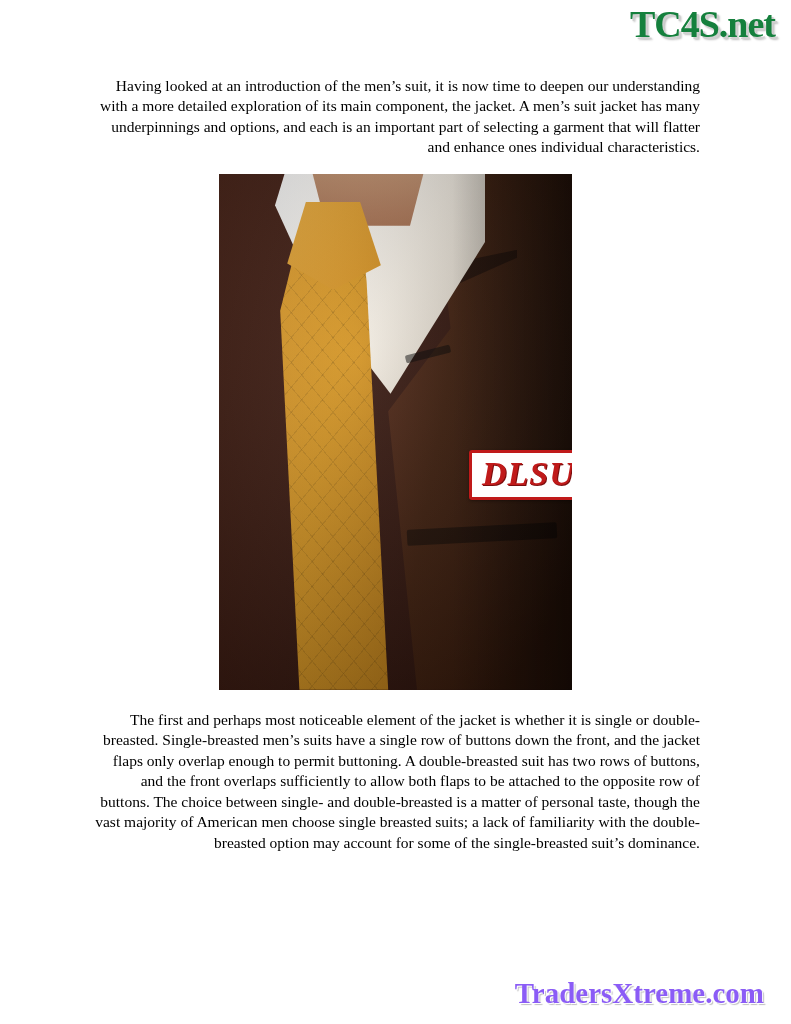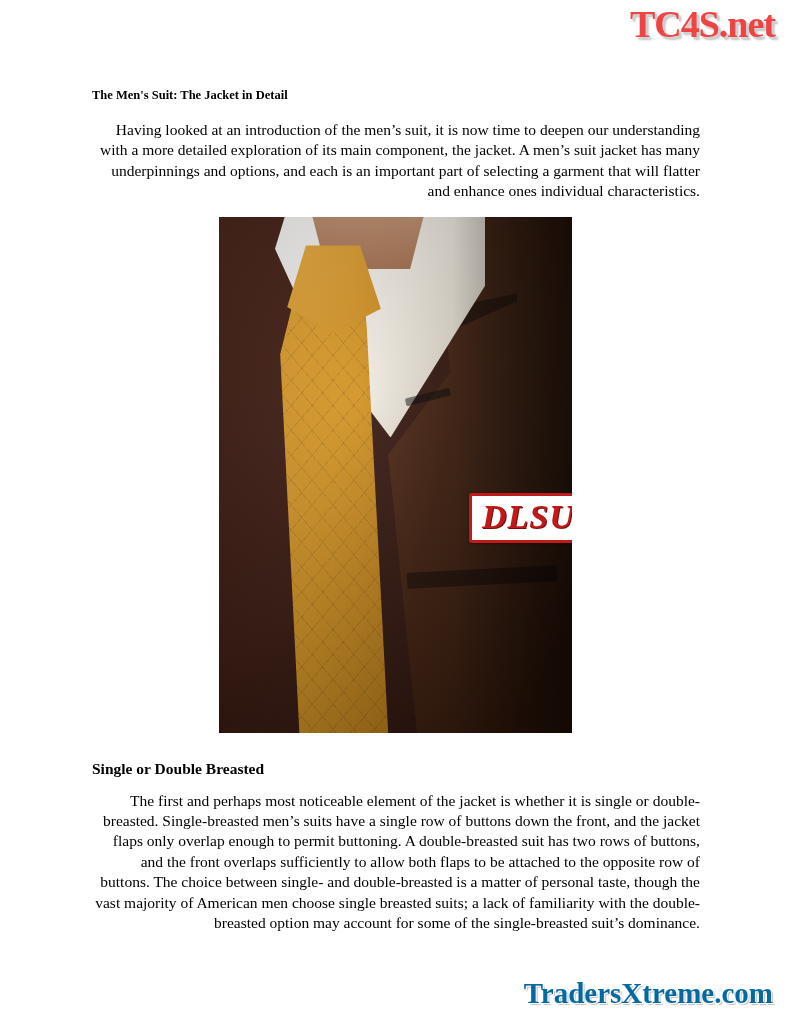--- a/index.html
+++ b/index.html
@@ -25,21 +25,21 @@
     height: 60px;
   }
   .top-banner-logo {
     position: absolute;
     right: 16px;
     top: 2px;
     font-family: "Liberation Serif", serif;
     font-weight: bold;
     font-size: 38px;
     letter-spacing: -1px;
-    color: #ef4444;
+    color: #15803d;
     text-shadow: 2px 2px 0 #d0d0d0, 3px 3px 2px rgba(0,0,0,0.25);
     white-space: nowrap;
   }
 
   
   .doc {
     position: absolute;
     top: 60px;
     left: 0;
     width: 791px;
@@ -221,40 +221,39 @@
   
   .bottom-banner {
     position: absolute;
     left: 0;
     bottom: 0;
     width: 791px;
     height: 64px;
   }
   .bottom-banner-logo {
     position: absolute;
-    right: 18px;
+    right: 27px;
     bottom: 14px;
     font-family: "Liberation Serif", serif;
     font-weight: bold;
     font-size: 29px;
-    color: #0369a1;
+    color: #8b5cf6;
     text-shadow: 1px 1px 0 #ffffff, 2px 2px 1px rgba(0,0,0,0.25);
     white-space: nowrap;
   }
 </style>
 </head>
 <body>
 
 <div class="top-banner">
   <div class="top-banner-logo">TC4S.net</div>
 </div>
 
 <div class="doc">
 
-  <div class="title">The Men's Suit: The Jacket in Detail</div>
 
   <div class="para">Having looked at an introduction of the men’s suit, it is now time to deepen our understanding with a more detailed exploration of its main component, the jacket. A men’s suit jacket has many underpinnings and options, and each is an important part of selecting a garment that will flatter and enhance ones individual characteristics.</div>
 
   <div class="figure">
     <div class="photo">
       <div class="jacket"></div>
       <div class="lapel"></div>
       <div class="lapel-notch"></div>
       <div class="shirt"></div>
       <div class="neck"></div>
@@ -263,21 +262,20 @@
       </div>
       <div class="tie-knot"></div>
       <div class="breast-pocket"></div>
       <div class="pocket"></div>
       <div class="sleeve"></div>
       <div class="vignette"></div>
       <div class="watermark">DLSUB.COM</div>
     </div>
   </div>
 
-  <div class="section-heading">Single or Double Breasted</div>
 
   <div class="para">The first and perhaps most noticeable element of the jacket is whether it is single or double-breasted. Single-breasted men’s suits have a single row of buttons down the front, and the jacket flaps only overlap enough to permit buttoning. A double-breasted suit has two rows of buttons, and the front overlaps sufficiently to allow both flaps to be attached to the opposite row of buttons. The choice between single- and double-breasted is a matter of personal taste, though the vast majority of American men choose single breasted suits; a lack of familiarity with the double-breasted option may account for some of the single-breasted suit’s dominance.</div>
 
 </div>
 
 <div class="bottom-banner">
   <div class="bottom-banner-logo">TradersXtreme.com</div>
 </div>
 
 </body></html>

